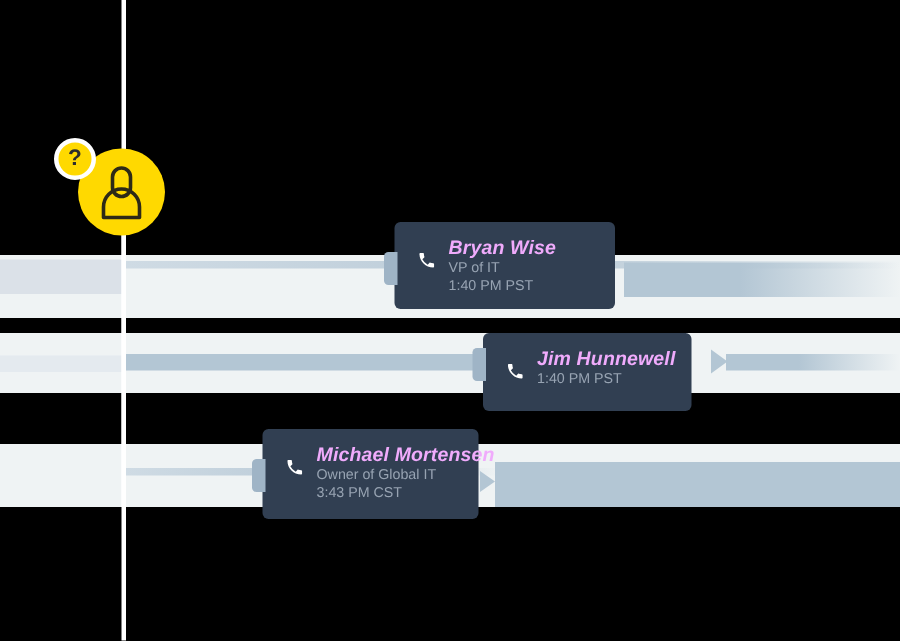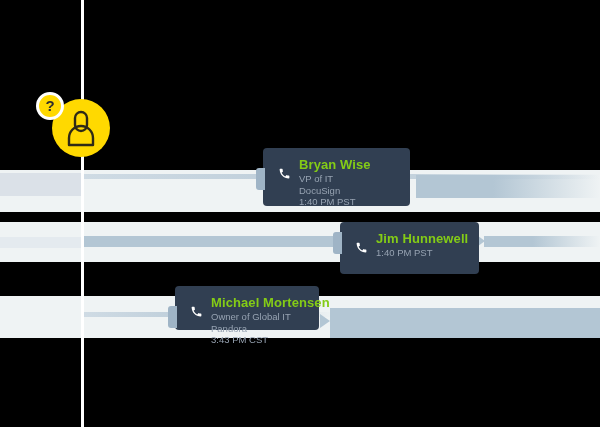--- a/index.html
+++ b/index.html
@@ -129,26 +129,27 @@
     color: #ffffff;
     display: flex;
     align-items: center;
     justify-content: center;
   }
   .card-body {
     flex: 1 1 auto;
     padding-left: 4px;
   }
   .card-name {
-    color: #84cc16;
+    color: #f0abfc;
     font-size: 13px;
     font-weight: bold;
     line-height: 17px;
     letter-spacing: 0.1px;
     white-space: nowrap;
+    font-style: italic;
   }
   .card-line {
     color: #97a3b2;
     font-size: 9.5px;
     line-height: 11.5px;
     white-space: nowrap;
   }
 
   
   .card-tab {
@@ -201,46 +202,44 @@
   <div class="card" style="left:263px; top:148px; width:147px; height:58px;">
     <div class="card-tab" style="top:20px; height:22px;"></div>
     <div class="card-phone">
       <svg width="13" height="13" viewBox="0 0 24 24" fill="#ffffff">
         <path d="M6.6 10.8a15.1 15.1 0 0 0 6.6 6.6l2.2-2.2c.3-.3.7-.4 1-.2 1.1.4 2.4.6 3.6.6.6 0 1 .4 1 1V20c0 .6-.4 1-1 1C10.6 21 3 13.4 3 4c0-.6.4-1 1-1h3.5c.6 0 1 .4 1 1 0 1.3.2 2.5.6 3.6.1.4 0 .8-.2 1.1l-2.3 2.1z"></path>
       </svg>
     </div>
     <div class="card-body">
       <div class="card-name">Bryan Wise</div>
       <div class="card-line">VP of IT</div>
-      <div class="card-line">DocuSign</div>
       <div class="card-line">1:40 PM PST</div>
     </div>
   </div>
 
-  <div class="card" style="left:340px; top:222px; width:139px; height:52px;">
+  <div class="card" style="left:322px; top:222px; width:139px; height:52px;">
     <div class="card-tab" style="top:10px; height:22px;"></div>
     <div class="card-phone">
       <svg width="13" height="13" viewBox="0 0 24 24" fill="#ffffff">
         <path d="M6.6 10.8a15.1 15.1 0 0 0 6.6 6.6l2.2-2.2c.3-.3.7-.4 1-.2 1.1.4 2.4.6 3.6.6.6 0 1 .4 1 1V20c0 .6-.4 1-1 1C10.6 21 3 13.4 3 4c0-.6.4-1 1-1h3.5c.6 0 1 .4 1 1 0 1.3.2 2.5.6 3.6.1.4 0 .8-.2 1.1l-2.3 2.1z"></path>
       </svg>
     </div>
     <div class="card-body">
       <div class="card-name">Jim Hunnewell</div>
       <div class="card-line">1:40 PM PST</div>
     </div>
   </div>
 
-  <div class="card" style="left:175px; top:286px; width:144px; height:44px;">
+  <div class="card" style="left:175px; top:286px; width:144px; height:60px;">
     <div class="card-tab" style="top:20px; height:22px;"></div>
     <div class="card-phone">
       <svg width="13" height="13" viewBox="0 0 24 24" fill="#ffffff">
         <path d="M6.6 10.8a15.1 15.1 0 0 0 6.6 6.6l2.2-2.2c.3-.3.7-.4 1-.2 1.1.4 2.4.6 3.6.6.6 0 1 .4 1 1V20c0 .6-.4 1-1 1C10.6 21 3 13.4 3 4c0-.6.4-1 1-1h3.5c.6 0 1 .4 1 1 0 1.3.2 2.5.6 3.6.1.4 0 .8-.2 1.1l-2.3 2.1z"></path>
       </svg>
     </div>
     <div class="card-body">
       <div class="card-name">Michael Mortensen</div>
       <div class="card-line">Owner of Global IT</div>
-      <div class="card-line">Pandora</div>
       <div class="card-line">3:43 PM CST</div>
     </div>
   </div>
 
 </div>
 
 </body></html>

